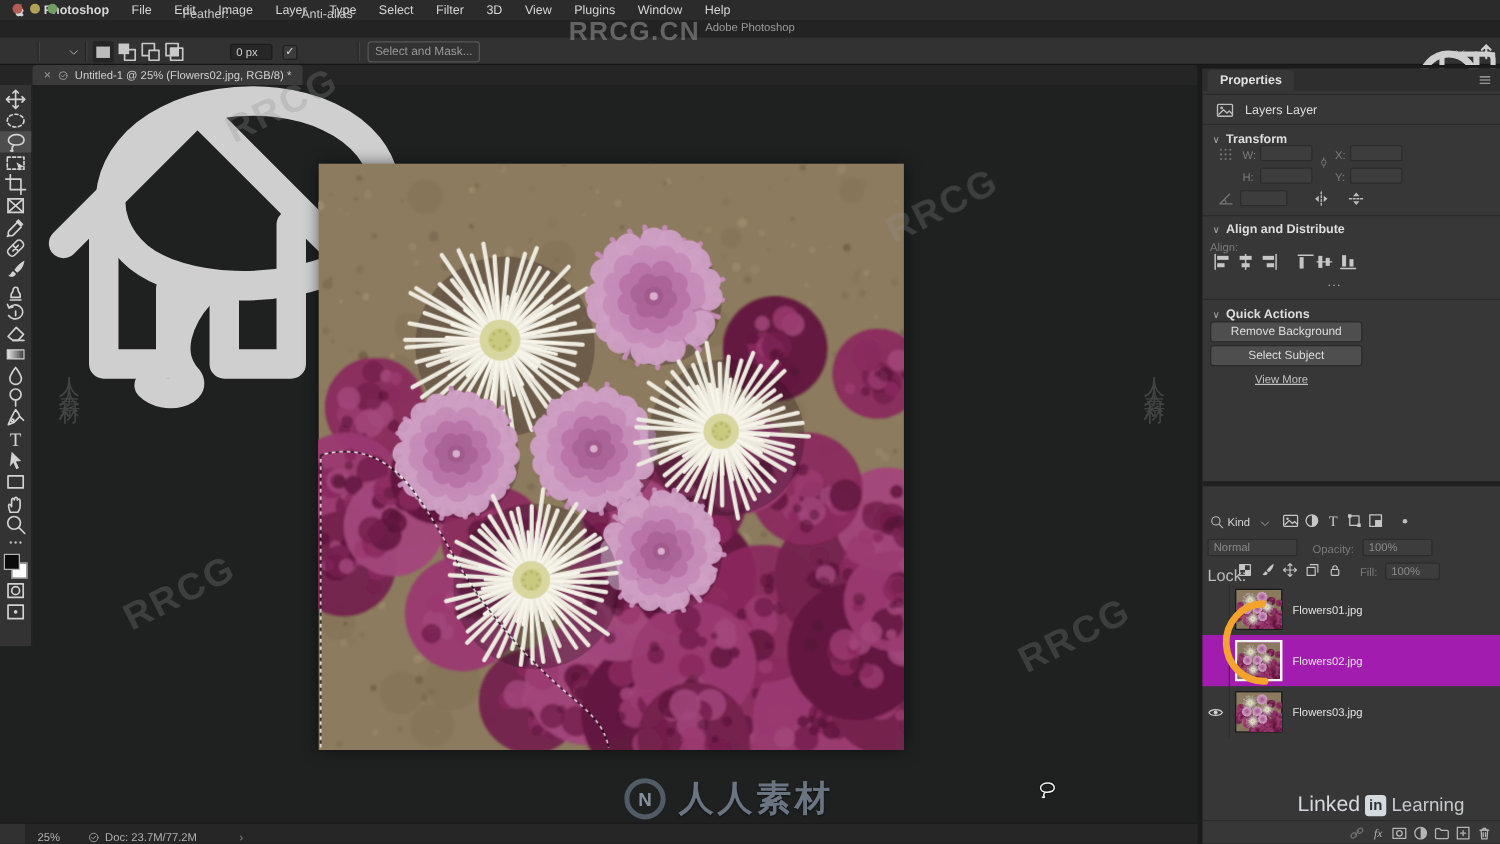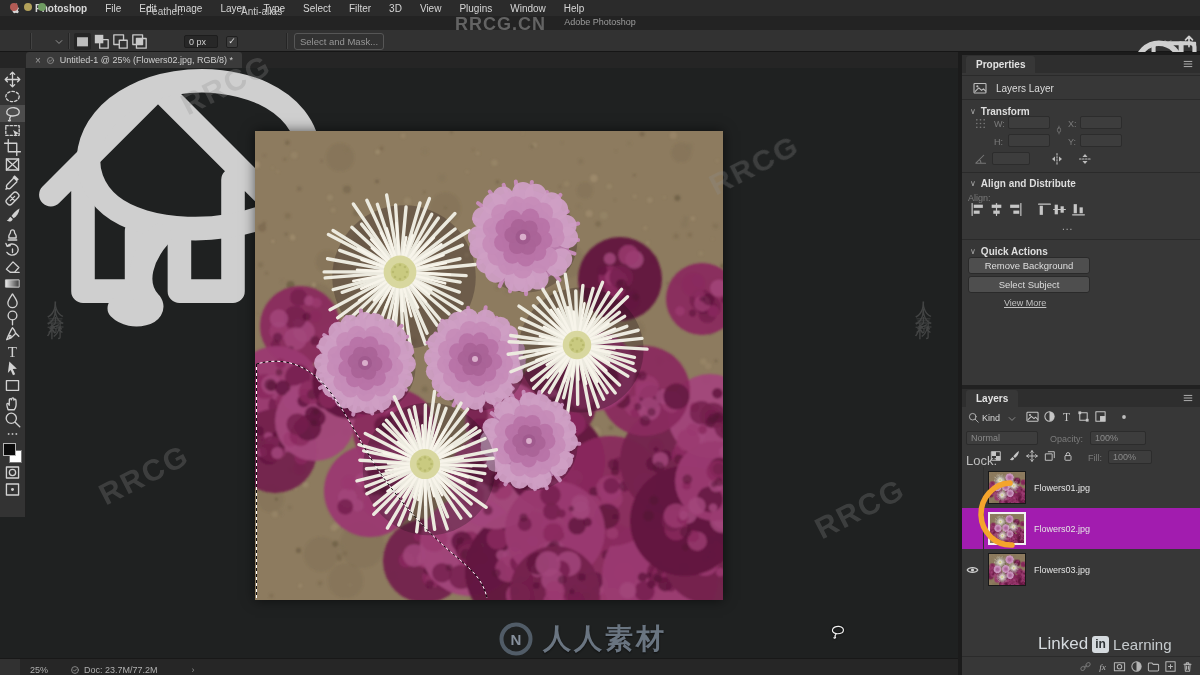--- a/index.html
+++ b/index.html
@@ -82,21 +82,21 @@
   .lfooter{position:absolute;left:0;top:601px;width:238px;height:19px;border-top:1px solid #2b2b2b;
            display:flex;align-items:center;justify-content:flex-end;gap:4px;padding-right:6px;box-sizing:border-box}
   .lfooter .fic{width:13px;height:13px;color:#b5b5b5}
   .lfooter .fic.dim{color:#6f6f6f}
   
   .statusbar{left:0;top:658px;width:958px;height:17px;background:#262626;border-top:1px solid #181818;
              display:flex;align-items:flex-end;font-size:9px;color:#b0b0b0;box-sizing:border-box}
   .corner{width:20px;height:16px;background:#313131;margin-right:10px}
   
   .wm{pointer-events:none;color:#8e8e8e}
-  .wm-top{font-size:18px;font-weight:bold;letter-spacing:1px;opacity:.6}
+  .wm-top{font-size:21px;font-weight:bold;letter-spacing:1px;opacity:.6}
   .wm-rrcg{font-size:30px;font-weight:bold;letter-spacing:2px;opacity:.27;transform:rotate(-27deg)}
   .wm-cjk{writing-mode:vertical-rl;font-size:17px;letter-spacing:7px;opacity:.32}
   .brand{display:flex;align-items:center;gap:9px;opacity:.95;pointer-events:none}
   .brand-text{font-size:28px;font-weight:bold;color:#6f7a87;letter-spacing:3px;text-shadow:0 1px 2px rgba(0,0,0,.6)}
   .linkedin{display:flex;align-items:center;gap:4px;pointer-events:none}
   .li-1{font-size:17px;font-weight:normal;color:#d5dade}
   .li-in{width:17px;height:17px;background:#d5dade;color:#2e3336;border-radius:3px;font-size:12px;font-weight:bold;
          display:flex;align-items:center;justify-content:center}
   .li-2{font-size:15px;color:#c6cbce}
   .cursor{color:#f2f2f2;filter:drop-shadow(0 0 1px #000)}
@@ -1933,28 +1933,20 @@
   <div class="sechead" style="left:8px;top:191px">
     <span class="caret">∨</span>
       <span>Quick Actions</span>
   </div>
   <div class="qa-btn" style="top:202px">Remove Background</div>
   <div class="qa-btn" style="top:221px">Select Subject</div>
   <div class="viewmore" style="left:42px;top:243px">View More</div>
 
   <div class="abs" style="left:0;top:330px;width:238px;height:4px;background:#212121"></div>
 
-  <div class="panelhead" style="top:334px">
-    <div class="paneltab">Layers</div>
-    <span class="burger" style="display: inline-block;">
-        <svg viewBox="0 0 14 14" fill="none" stroke="currentColor" stroke-width="1.1" stroke-linecap="round" stroke-linejoin="round" style="width:100%;height:100%">
-          <path d="M2.5 4H11.5M2.5 7H11.5M2.5 10H11.5"></path>
-        </svg>
-      </span>
-  </div>
   <span class="pic" style="left: 6px; top: 357px; width: 11px; height: 11px; display: inline-block;">
       <svg viewBox="0 0 14 14" fill="none" stroke="currentColor" stroke-width="1.1" stroke-linecap="round" stroke-linejoin="round" style="width:100%;height:100%">
         <circle cx="6" cy="6" r="4.2"></circle>
         <path d="M9.2 9.2L13 13"></path>
       </svg>
     </span>
   <span class="abs" style="left:20px;top:358px;font-size:9px;color:#d8d8d8">Kind</span>
   <span class="pic" style="left: 46px; top: 360px; width: 8px; height: 8px; display: inline-block;">
       <svg viewBox="0 0 14 14" fill="none" stroke="currentColor" stroke-width="1.1" stroke-linecap="round" stroke-linejoin="round" style="width:100%;height:100%">
         <path d="M2 4.5L7 9.5L12 4.5"></path>

